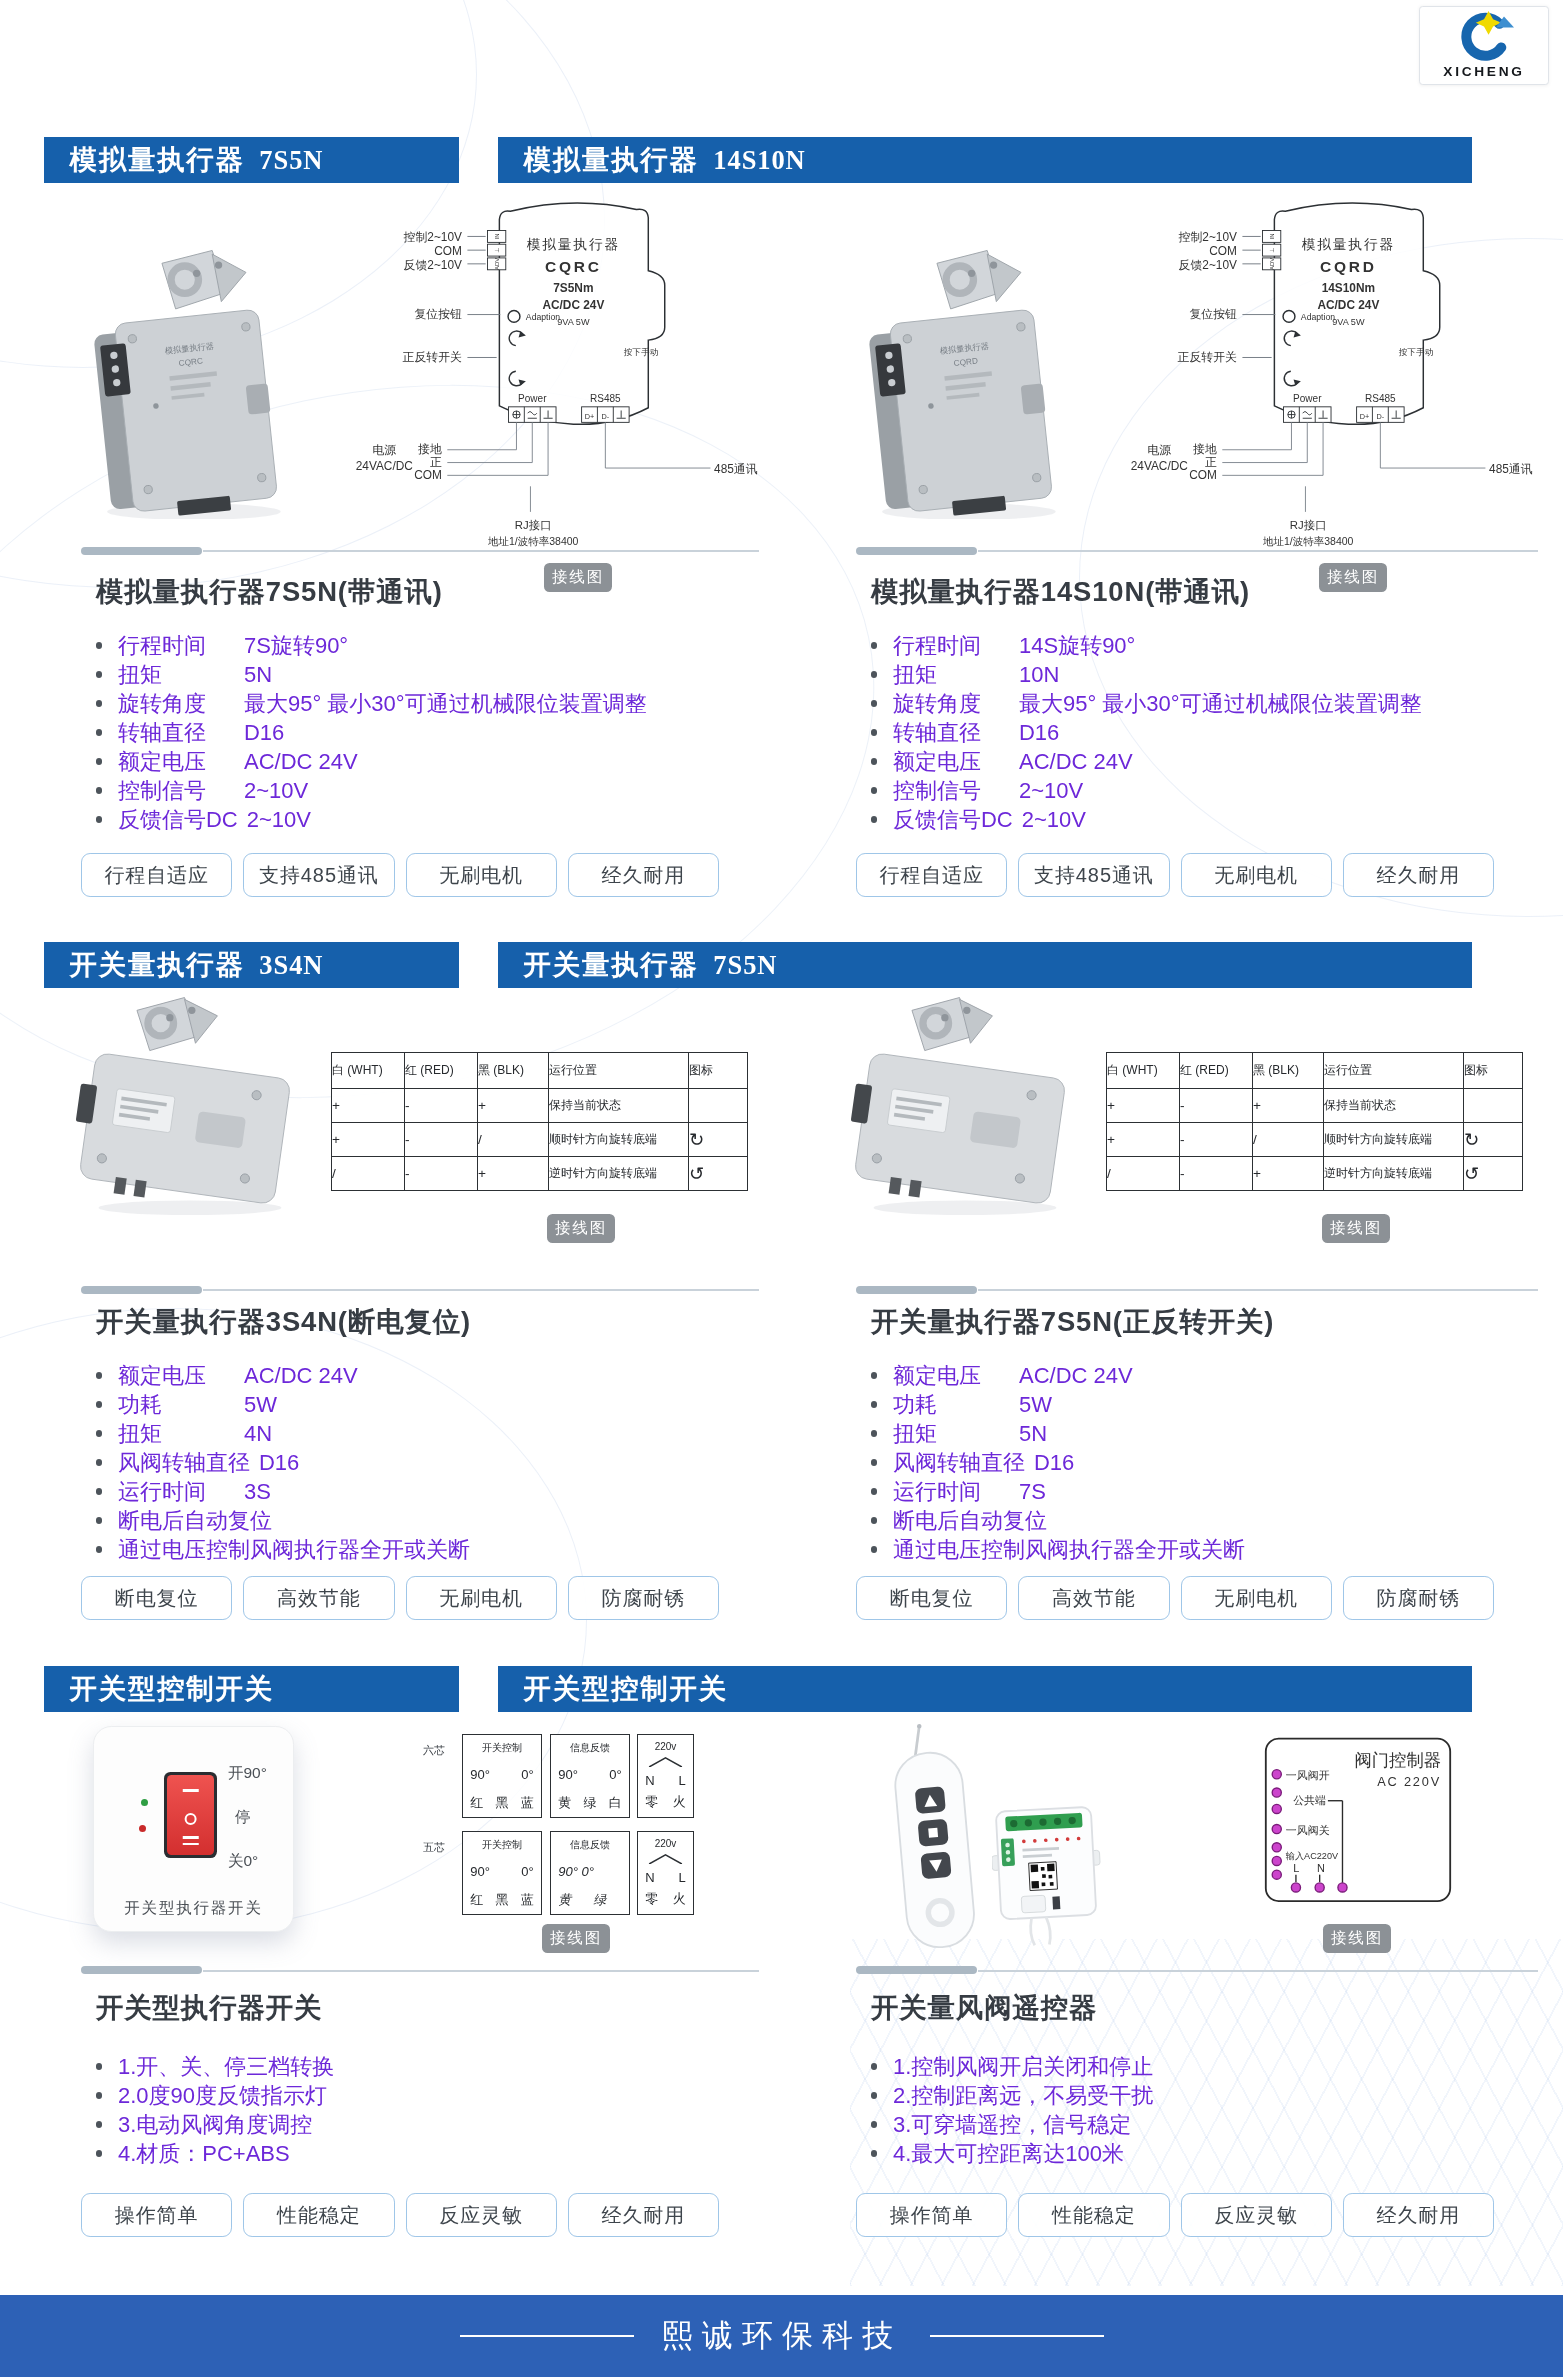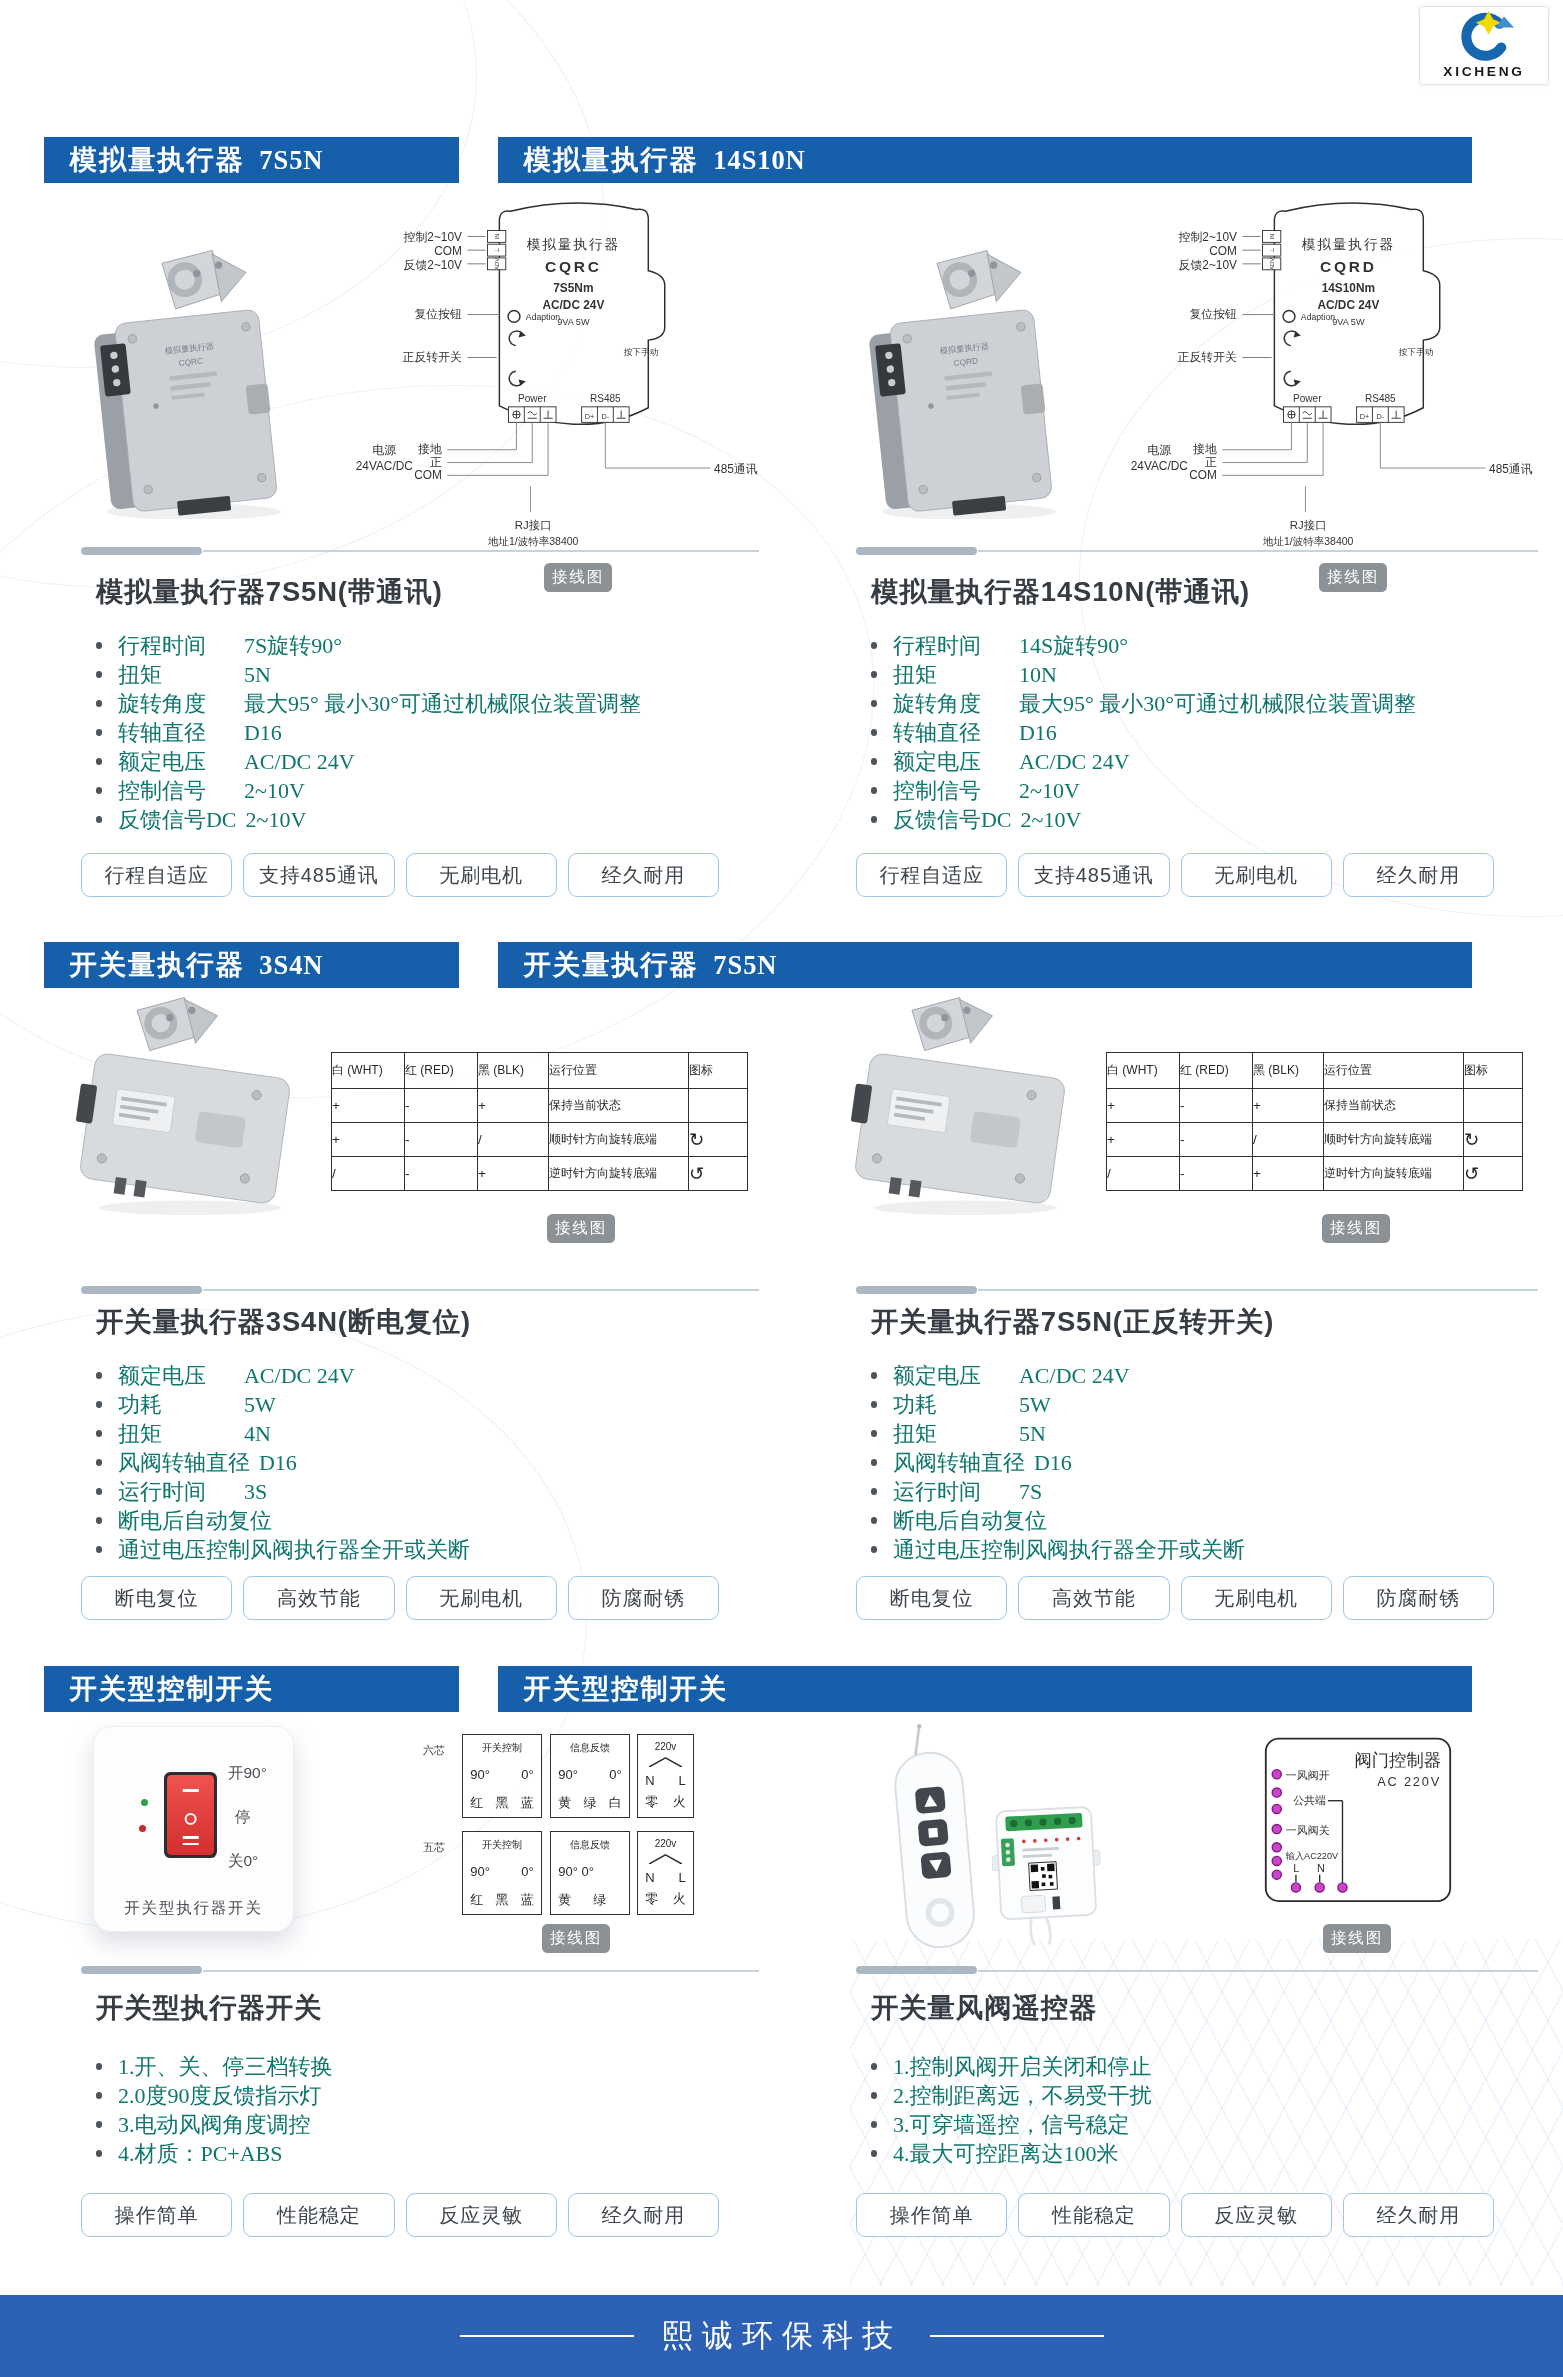--- a/index.html
+++ b/index.html
@@ -18,38 +18,38 @@
   .s-hdr{position:absolute;top:0;height:46px;background:#1660ab;color:#fff;display:flex;align-items:center;padding-left:25.6px;box-sizing:border-box;}
   .s-hdr.hA{left:0;width:415px;}
   .s-hdr.hB{left:-321px;width:974px;}
   .hdr-name{font-size:27.4px;font-weight:bold;letter-spacing:1.8px;}
   .hdr-model{font-family:"Liberation Serif",serif;font-size:26.5px;font-weight:bold;margin-left:14.6px;letter-spacing:0.9px;}
   .badge{position:absolute;width:68px;height:29px;background:#8c9196;border-radius:5.5px;color:#fff;font-size:15.5px;display:flex;align-items:center;justify-content:center;letter-spacing:1.8px;cursor:default;}
   .div-pill{position:absolute;width:121px;height:8.2px;border-radius:4.6px;background:#abb8c3;}
   .div-line{position:absolute;height:1.8px;background:#c9d2da;}
   .sec-title{position:absolute;font-size:27.4px;font-weight:600;color:#363c43;letter-spacing:0.9px;white-space:nowrap;}
   .specs{position:absolute;display:flex;flex-direction:column;}
-  .spec{display:flex;align-items:center;height:29px;font-size:22px;color:#0f766e;white-space:nowrap;font-family:Liberation Serif, serif;}
+  .spec{display:flex;align-items:center;height:29px;font-size:22px;color:#6d28d9;white-space:nowrap;}
   .spec .dot{width:6.4px;height:6.4px;border-radius:50%;background:#4d545b;margin-right:15.5px;flex:none;}
   .spec .sl{min-width:117px;padding-right:9.1px;}
   .pills{position:absolute;width:638px;height:44px;display:flex;gap:11px;}
   .pill{flex:1;border:1.8px solid #9fc6e8;border-radius:9.1px;background:rgba(255,255,255,.92);display:flex;align-items:center;justify-content:center;font-size:20px;color:#3e454c;letter-spacing:0.9px;}
   
   .swtable{position:absolute;border-collapse:collapse;background:rgba(255,255,255,.92);color:#26292d;}
   .swtable th,.swtable td{border:1.8px solid #2c3034;text-align:left;font-weight:normal;padding:0;}
   .swtable th{font-size:12px;height:35px;}
   .swtable td{font-size:13.7px;height:33px;}
   .swtable td.pos{font-size:12px;}
   .swtable td.ico{font-size:18.3px;}
   
   .wtag{position:absolute;font-size:11px;color:#3a3f45;}
   .wbox{position:absolute;border:1.8px solid #2c3034;background:rgba(255,255,255,.82);box-sizing:border-box;display:flex;flex-direction:column;justify-content:space-between;padding:5.5px 7.3px;color:#26292d;height:84px;}
   .wbox .wt{text-align:center;font-size:10px;}
   .wrow{display:flex;justify-content:space-between;font-size:13px;}
-  .wrow.single{justify-content:flex-start;}
+  .wrow.single{justify-content:flex-start;font-style:italic;}
   .caretrow{display:flex;justify-content:center;height:10px;}
   
   .panel{position:absolute;width:219px;height:224px;}
   .panel .face{position:absolute;left:9.1px;top:7.3px;right:9.1px;bottom:11px;background:#fdfdfd;border:0.9px solid #eceef0;border-radius:18.3px;box-shadow:0 11px 24px rgba(110,125,150,.25);}
   .rocker{position:absolute;left:80px;top:53px;width:53px;height:86px;background:#2a2d31;border-radius:6.4px;padding:2.7px;box-sizing:border-box;}
   .rocker .red{width:100%;height:100%;background:linear-gradient(#ef5350,#d32f2f);border-radius:4.6px;position:relative;}
   .rocker .m1{position:absolute;left:50%;top:14.6px;width:16.5px;height:2.7px;background:#fff;transform:translateX(-50%);}
   .rocker .m2{position:absolute;left:50%;top:38px;width:12.8px;height:12.8px;border:2.7px solid #fff;border-radius:50%;transform:translateX(-50%);box-sizing:border-box;}
   .rocker .m3a,.rocker .m3b{position:absolute;left:50%;width:16.5px;height:2.7px;background:#fff;transform:translateX(-50%);}
   .m3a{bottom:16.5px;} .m3b{bottom:10px;}

